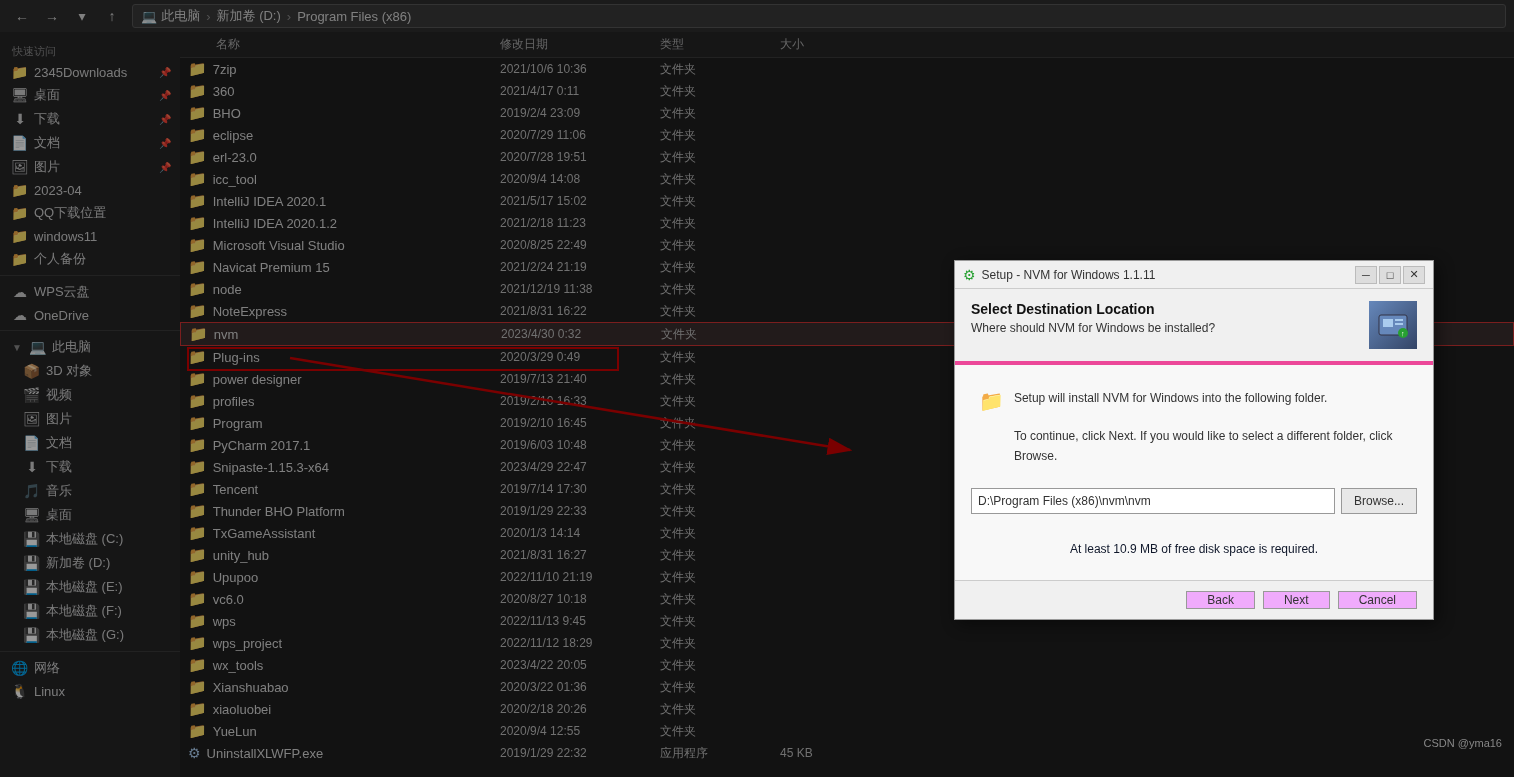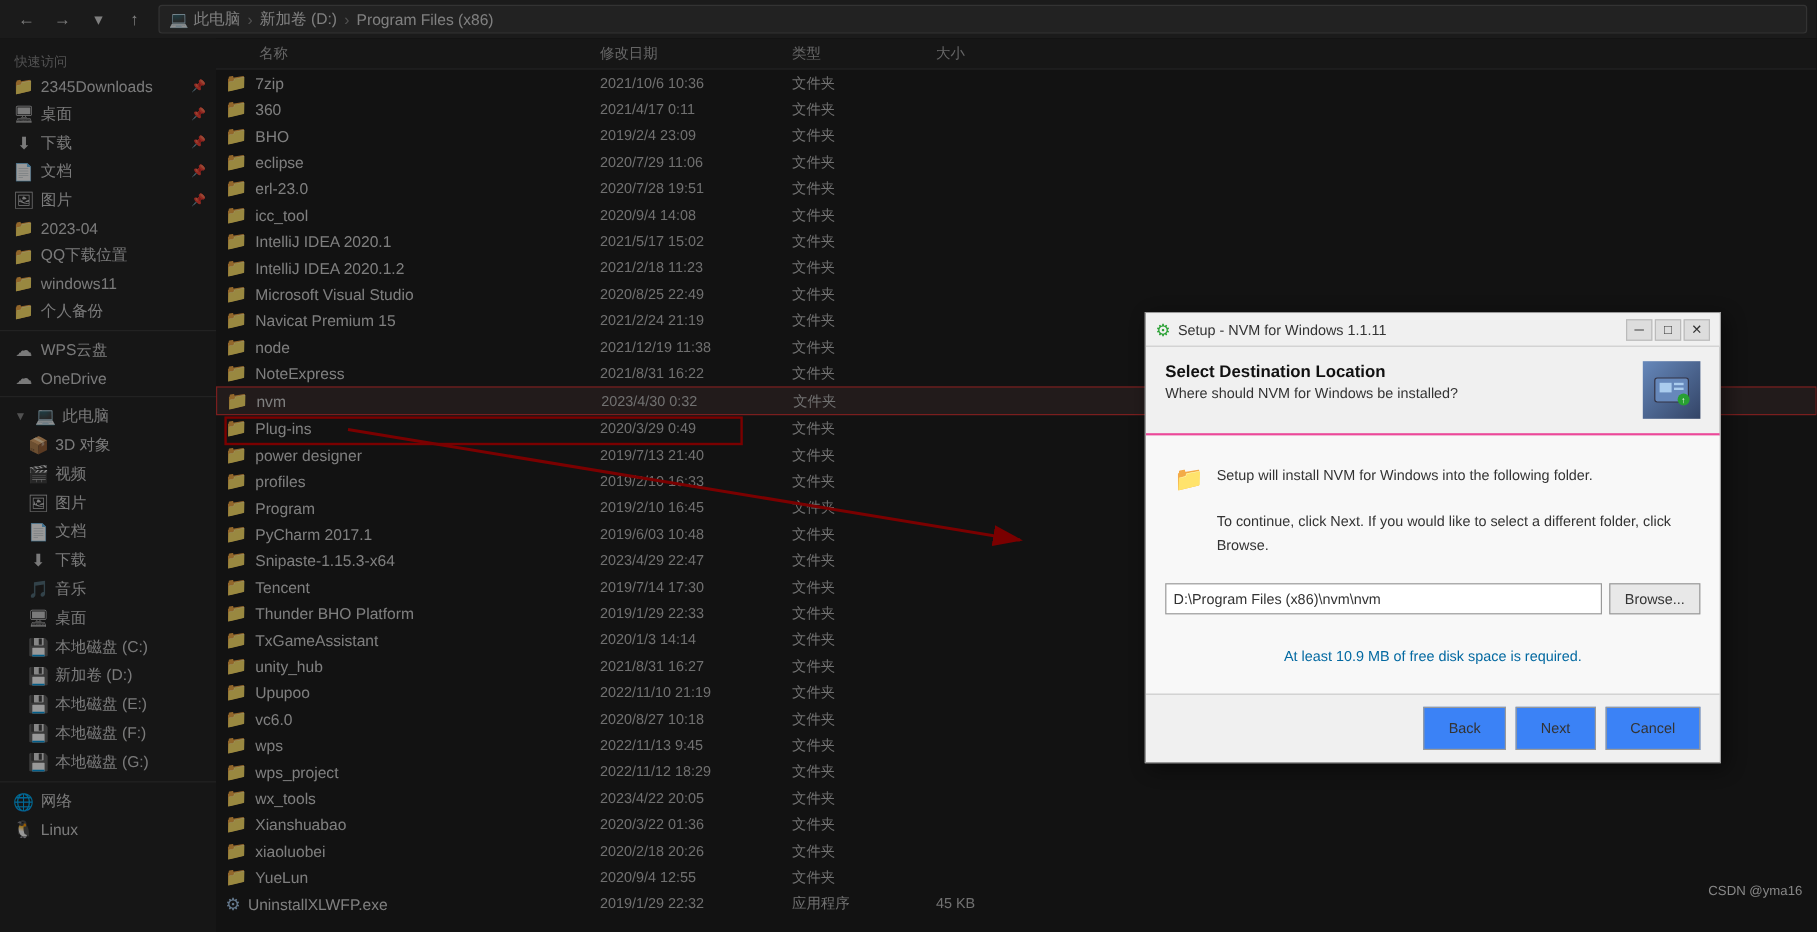--- a/index.html
+++ b/index.html
@@ -209,21 +209,21 @@
       font-size: 11px;
       cursor: pointer;
       display: flex;
       align-items: center;
       justify-content: center;
       color: #333;
     }
     .dialog-header {
       display: flex;
       padding: 12px 16px;
-      border-bottom: 2px solid #ec4899;
+      border-bottom: 4px solid #ec4899;
       align-items: flex-start;
       gap: 12px;
       justify-content: space-between;
     }
     .dialog-header-text { flex: 1; }
     .dialog-header-title {
       font-size: 14px;
       font-weight: bold;
       color: #111;
       margin-bottom: 4px;
@@ -272,36 +272,36 @@
       height: 26px;
       padding: 0 12px;
       background: #e8e8e8;
       border: 1px solid #999;
       font-size: 12px;
       color: #333;
       cursor: pointer;
     }
     .dialog-disk-space {
       font-size: 12px;
-      color: #0369a1;
+      color: #0f172a;
       text-align: center;
       padding: 16px 0 8px 0;
     }
     .dialog-footer {
       display: flex;
       justify-content: flex-end;
       padding: 10px 16px;
       gap: 8px;
       border-top: 1px solid #ccc;
       background: #f0f0f0;
     }
     .dialog-action-btn {
-      height: 36px;
+      height: 18px;
       padding: 0 20px;
-      background: #3b82f6;
+      background: #f0abfc;
       border: 1px solid #999;
       font-size: 12px;
       color: #333;
       cursor: pointer;
     }
 
     
     .arrow-overlay {
       position: fixed;
       top: 0; left: 0;

